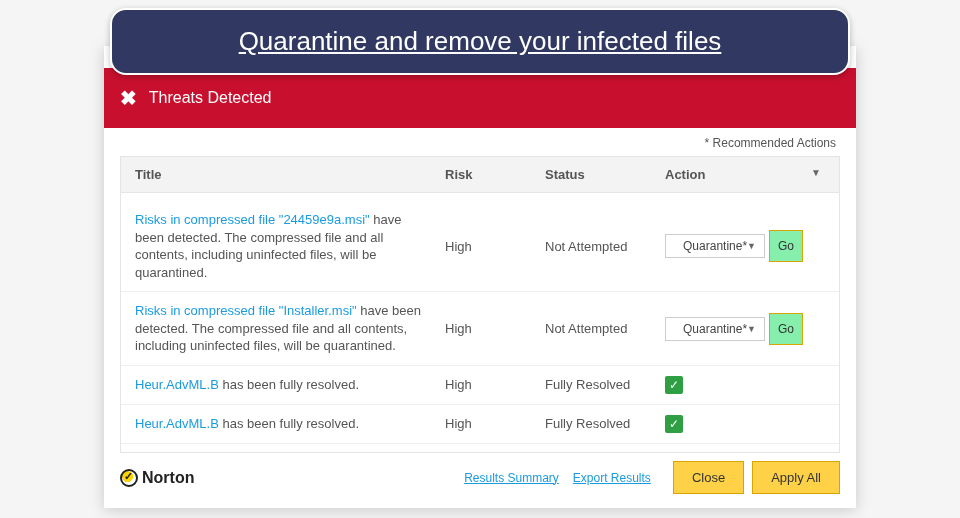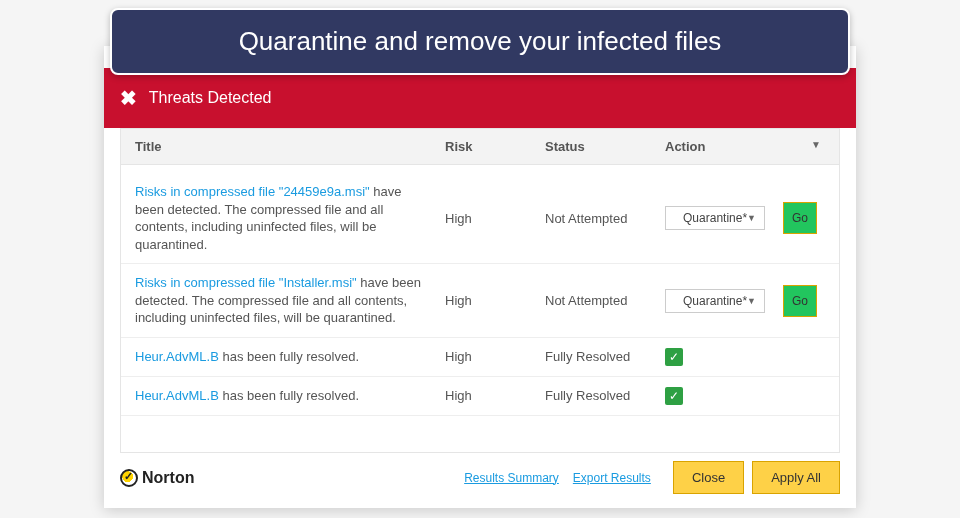--- a/index.html
+++ b/index.html
@@ -15,24 +15,25 @@
     position: absolute;
     top: 8px;
     left: 110px;
     right: 110px;
     background: #313962;
     color: #fff;
     font-size: 26px;
     font-weight: 500;
     text-align: center;
     padding: 16px 20px;
-    border-radius: 8px;
+    border-radius: 16px;
     border: 2px solid #fff;
     box-shadow: 0 2px 6px rgba(0,0,0,0.25);
     z-index: 10;
+    text-decoration: underline;
   }
   .window {
     position: absolute;
     top: 46px;
     left: 104px;
     right: 104px;
     bottom: 10px;
     background: #fff;
     box-shadow: 0 2px 14px rgba(0,0,0,0.18);
     display: flex;
@@ -119,26 +120,26 @@
     border: 1px solid #ccc;
     background: #fff;
     padding: 4px 8px;
     font-size: 12px;
     min-width: 100px;
     justify-content: flex-end;
     color: #444;
   }
   .sel .caret { font-size: 9px; color: #666; }
   .gobtn {
-    background: #22c55e;
+    background: #86efac;
     border: 1px solid #d9a300;
     color: #333;
     font-size: 12px;
     padding: 8px 8px;
-    margin-left: 18px;
+    margin-left: 4px;
     cursor: pointer;
   }
   .check {
     width: 18px;
     height: 18px;
     background: #2ea043;
     color: #fff;
     display: inline-flex;
     align-items: center;
     justify-content: center;
@@ -204,20 +205,21 @@
 
 <div class="banner">Quarantine and remove your infected files</div>
 
 <div class="window">
   <div class="titlebar">
     <span class="xicon">✖</span>
     <span>Threats Detected</span>
   </div>
 
   <div class="content">
+    <div class="rec-note">* Recommended Actions</div>
 
     <div class="table-wrap">
       <div class="thead">
         <div class="c-title">Title</div>
         <div class="c-risk">Risk</div>
         <div class="c-status">Status</div>
         <div class="c-action">
           <span>Action</span>
           <span class="action-caret">▼</span>
         </div>

